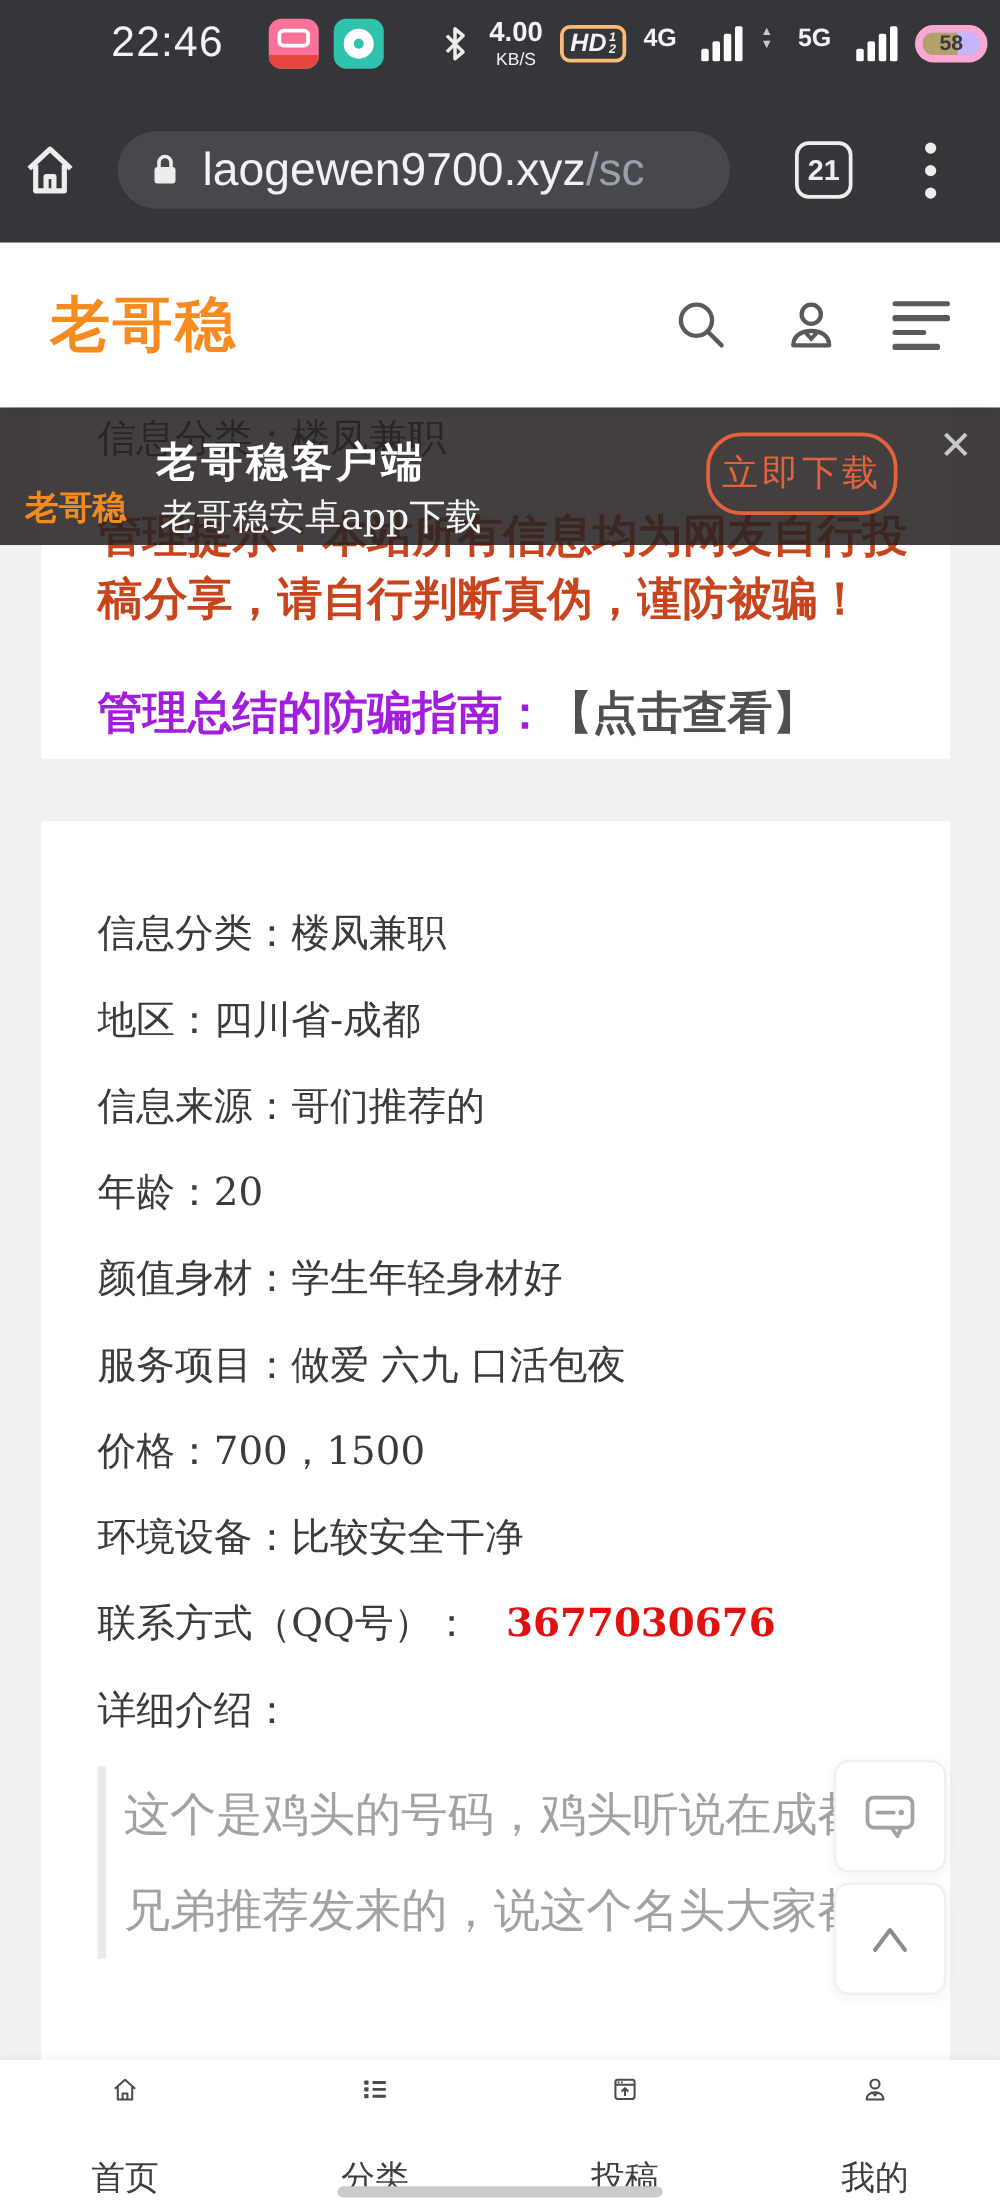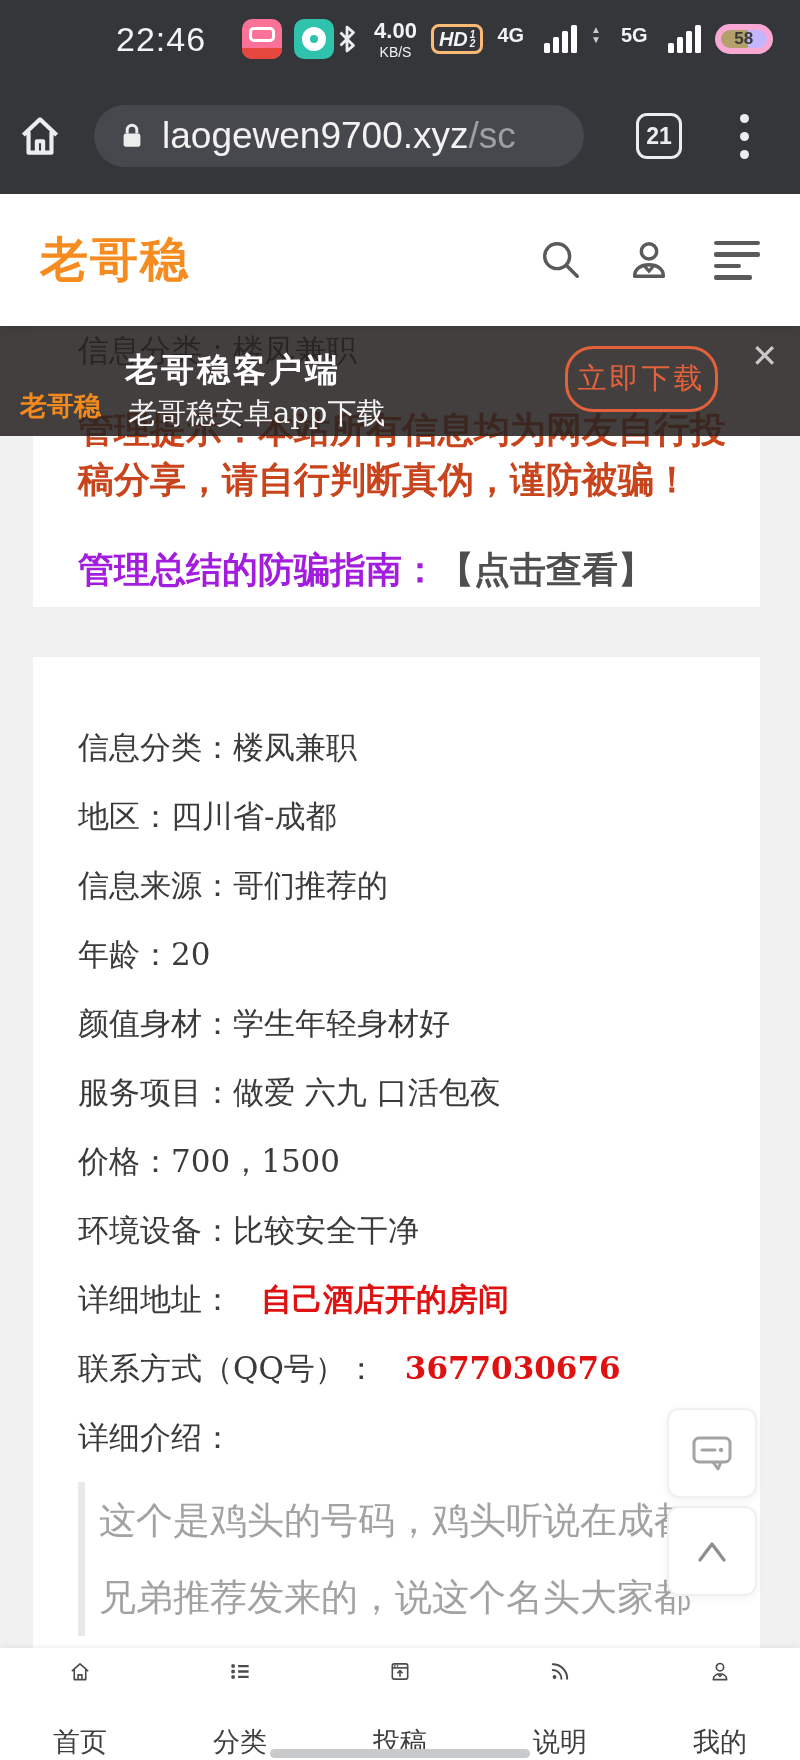--- a/index.html
+++ b/index.html
@@ -2,21 +2,21 @@
 <html><head>
 <meta charset="utf-8">
 <style>
   * { margin:0; padding:0; box-sizing:border-box; }
   html,body { width:800px; height:1760px; }
   body { font-family:"Liberation Sans","DejaVu Sans",sans-serif; background:#f1f1f2; }
   #screen { position:relative; width:800px; height:1760px; overflow:hidden; background:#f1f1f2; }
 
   
   .chrome { position:absolute; left:0; top:0; width:800px; height:194px; background:#34363a; z-index:7; }
-  .statusbar { position:absolute; left:0; top:0; width:100%; height:78px; display:flex; align-items:center; padding:0 44px; color:#f2f3f4; }
+  .statusbar { position:absolute; left:0; top:15px; width:100%; height:78px; display:flex; align-items:flex-start; padding:0 17px; color:#f2f3f4; }
   .sb-time { font-size:34px; letter-spacing:1px; margin-left:72px; }
   .sb-apps { display:flex; gap:12px; margin-left:36px; }
   .appicon { width:40px; height:40px; border-radius:10px; position:relative; overflow:hidden; }
   .appicon.bili { background:#fb7299; }
   .appicon.bili .tv { position:absolute; left:7px; top:8px; width:26px; height:15px; border:3px solid #fff; border-radius:5px; }
   .appicon.bili .band { position:absolute; left:0; bottom:0; width:100%; height:11px; background:#e5473f; }
   .appicon.disc { background:#2fc3ae; }
   .appicon.disc .c1 { position:absolute; left:8px; top:8px; width:24px; height:24px; background:#fff; border-radius:50%; }
   .appicon.disc .c2 { position:absolute; left:16px; top:16px; width:8px; height:8px; background:#2fc3ae; border-radius:50%; }
   .sb-right { margin-left:auto; display:flex; align-items:center; gap:14px; }
@@ -213,21 +213,20 @@
 
   <div class="card card2">
     <div class="frow"><span>信息分类：</span><span class="val">楼凤兼职</span></div>
     <div class="frow"><span>地区：</span><span class="val">四川省-成都</span></div>
     <div class="frow"><span>信息来源：</span><span class="val">哥们推荐的</span></div>
     <div class="frow"><span>年龄：</span><span class="val">20</span></div>
     <div class="frow"><span>颜值身材：</span><span class="val">学生年轻身材好</span></div>
     <div class="frow"><span>服务项目：</span><span class="val">做爱 六九 口活包夜</span></div>
     <div class="frow"><span>价格：</span><span class="val">700，1500</span></div>
     <div class="frow"><span>环境设备：</span><span class="val">比较安全干净</span></div>
-    <div class="frow"><span>详细地址：</span><span class="val red">自己酒店开的房间</span></div>
     <div class="frow"><span>联系方式（QQ号）：</span><span class="val red">3677030676</span></div>
     <div class="frow"><span>详细介绍：</span></div>
     <div class="intro">
       <div class="iline">这个是鸡头的号码，鸡头听说在成都</div>
       <div class="iline">兄弟推荐发来的，说这个名头大家都</div>
     </div>
   </div>
 
   <div class="floatbtn fb1">
     <svg width="48" height="48" viewBox="0 0 48 48">
@@ -264,27 +263,20 @@
         <rect x="4" y="4" width="16" height="16" rx="2" fill="none" stroke="#4b4b4b" stroke-width="1.7"></rect>
         <path d="M4 8.2h16" stroke="#4b4b4b" stroke-width="1.7"></path>
         <circle cx="6.6" cy="6.1" r="0.9" fill="#4b4b4b"></circle>
           <circle cx="9.4" cy="6.1" r="0.9" fill="#4b4b4b"></circle>
         <path d="M12 17.5v-6M9.2 13.8L12 11l2.8 2.8" fill="none" stroke="#4b4b4b" stroke-width="1.7" stroke-linejoin="round"></path>
       </svg>
       <span class="nlabel">投稿</span>
     </div>
     <div class="navitem">
       <svg width="46" height="46" viewBox="0 0 24 24">
-        <circle cx="6.3" cy="17.7" r="2" fill="#4b4b4b"></circle>
-        <path d="M4.5 10.5a9 9 0 0 1 9 9M4.5 4.5a15 15 0 0 1 15 15" fill="none" stroke="#4b4b4b" stroke-width="2" stroke-linecap="round"></path>
-      </svg>
-      <span class="nlabel">说明</span>
-    </div>
-    <div class="navitem">
-      <svg width="46" height="46" viewBox="0 0 24 24">
         <circle cx="12" cy="7.5" r="3.8" fill="none" stroke="#4b4b4b" stroke-width="1.7"></circle>
         <path d="M5 20.5c0-4 3.2-6 7-6s7 2 7 6z" fill="none" stroke="#4b4b4b" stroke-width="1.7" stroke-linejoin="round"></path>
         <path d="M9.8 14.8l2.2 2.3 2.2-2.3" fill="none" stroke="#4b4b4b" stroke-width="1.5"></path>
       </svg>
       <span class="nlabel">我的</span>
     </div>
   </div>
   <div class="homebar"></div>
 
 </div>

